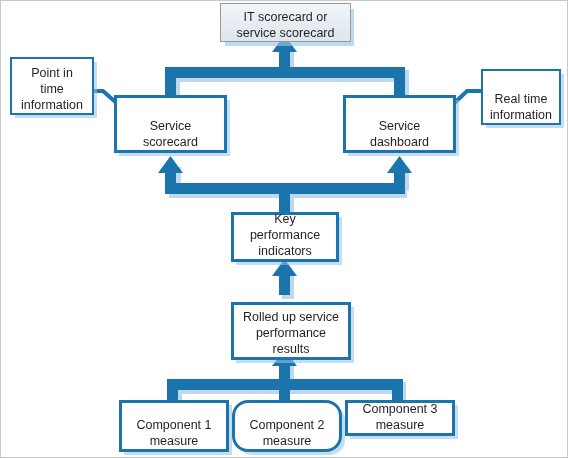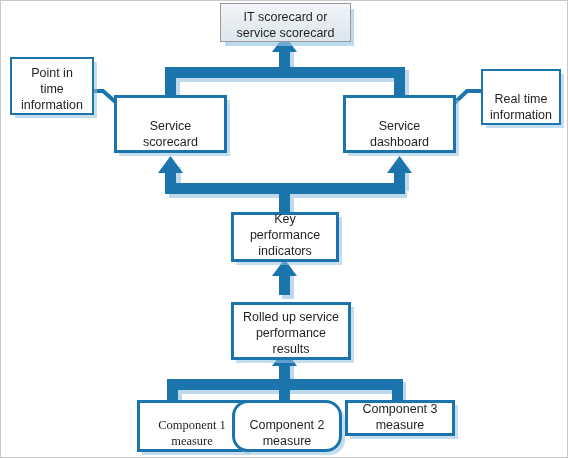--- a/index.html
+++ b/index.html
@@ -183,21 +183,21 @@
   </div>
 
   <div class="node shadowed" style="left:230px; top:301px; width:120px; height:58px;">
     <span class="lbl">
       <span>Rolled up service</span><br>
       <span>performance</span><br>
       <span>results</span>
     </span>
   </div>
 
-  <div class="node shadowed" style="left:136px; top:399px; width:110px; height:52px;font-family:Liberation Serif, serif;">
+  <div class="node shadowed" style="left:118px; top:399px; width:110px; height:52px;">
     <span class="lbl">
       <span>Component 1</span><br>
       <span>measure</span>
     </span>
   </div>
 
   <div class="node shadowed" style="left:231px; top:399px; width:110px; height:52px;border-radius:16px;">
     <span class="lbl">
       <span>Component 2</span><br>
       <span>measure</span>

